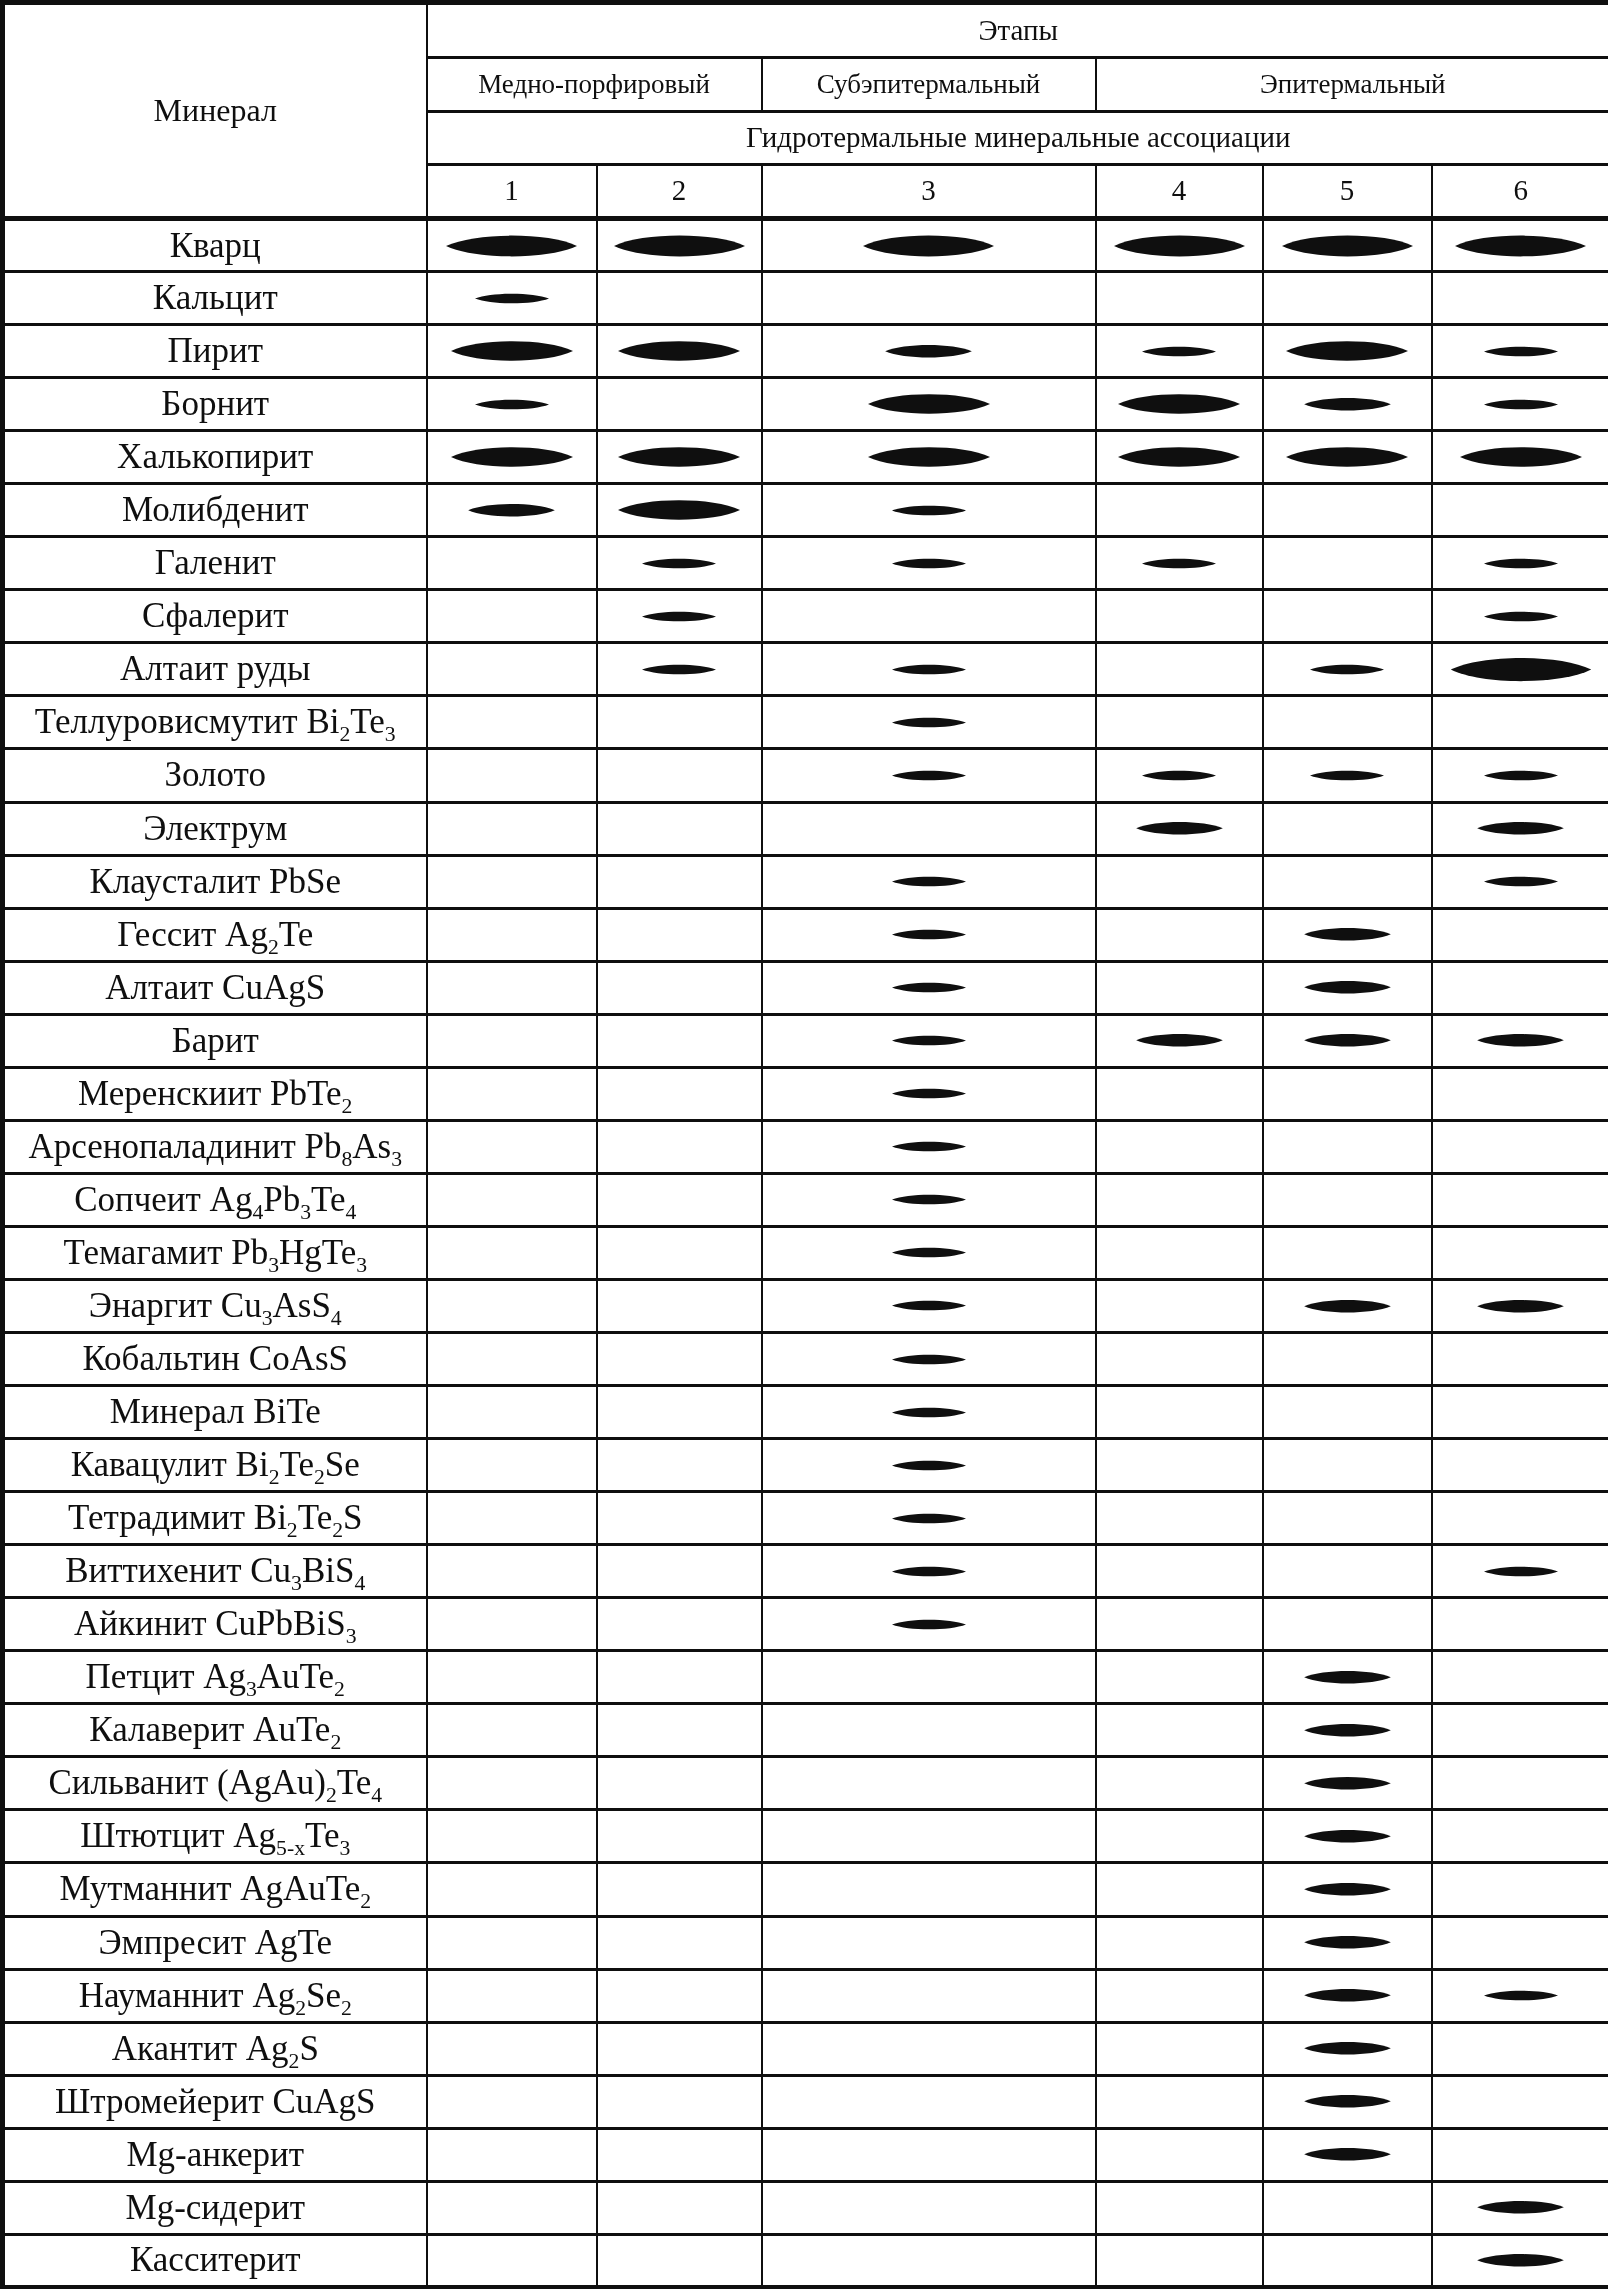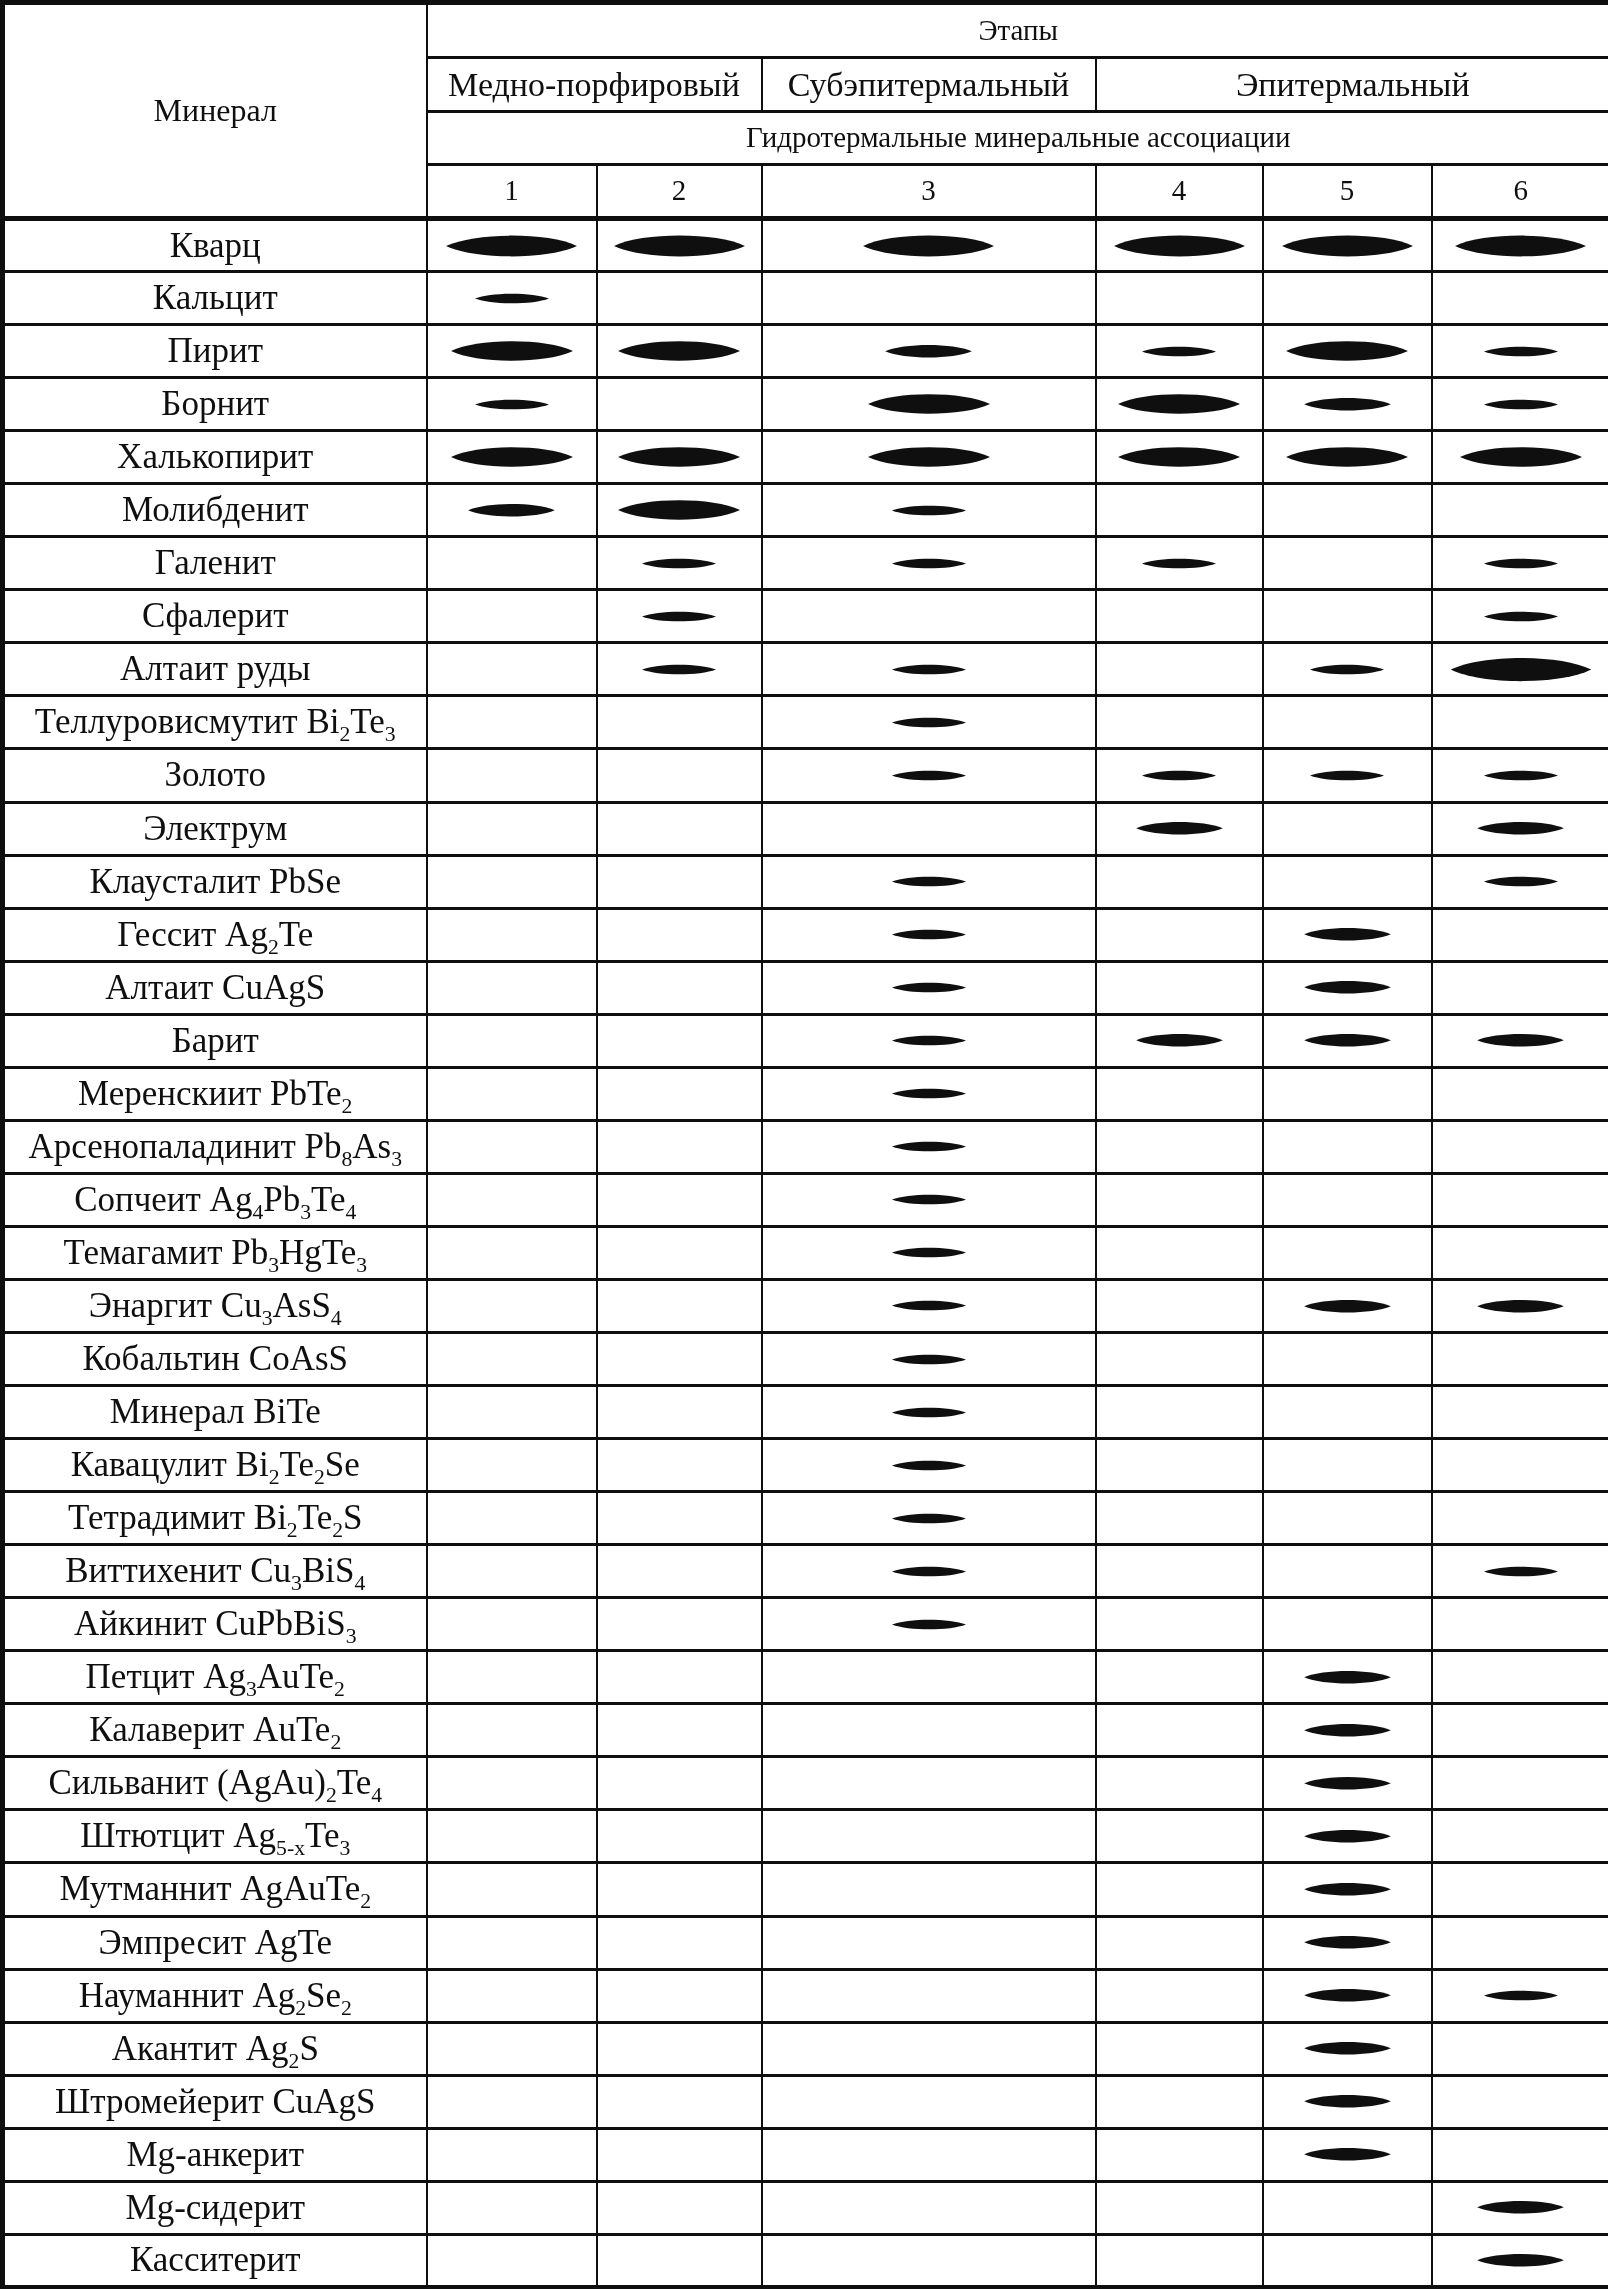--- a/index.html
+++ b/index.html
@@ -20,21 +20,21 @@
     border-top: 3.7px solid #0f0f0f;
     border-bottom: 3.7px solid #0f0f0f;
     padding: 0;
     font-weight: normal;
     text-align: center;
     vertical-align: middle;
     overflow: hidden;
   }
   thead th { font-size: 29px; line-height: 1.15; }
   thead tr.h-stages-title th { height: 55px; }
-  thead tr.h-stage-groups th { height: 54px; font-size: 34px; }
+  thead tr.h-stage-groups th { height: 54px; font-size: 27px; }
   thead tr.h-assoc-title th { height: 53px; }
   thead tr.h-assoc-numbers th { height: 54px; border-bottom-width: 5.5px; }
   th.mineral-head { font-size: 32px; border-bottom-width: 5.5px; }
 
   tbody tr { height: 53px; }
   tbody th.mineral-name {
     font-size: 35px;
     white-space: nowrap;
     padding: 0 3.7px;
   }

